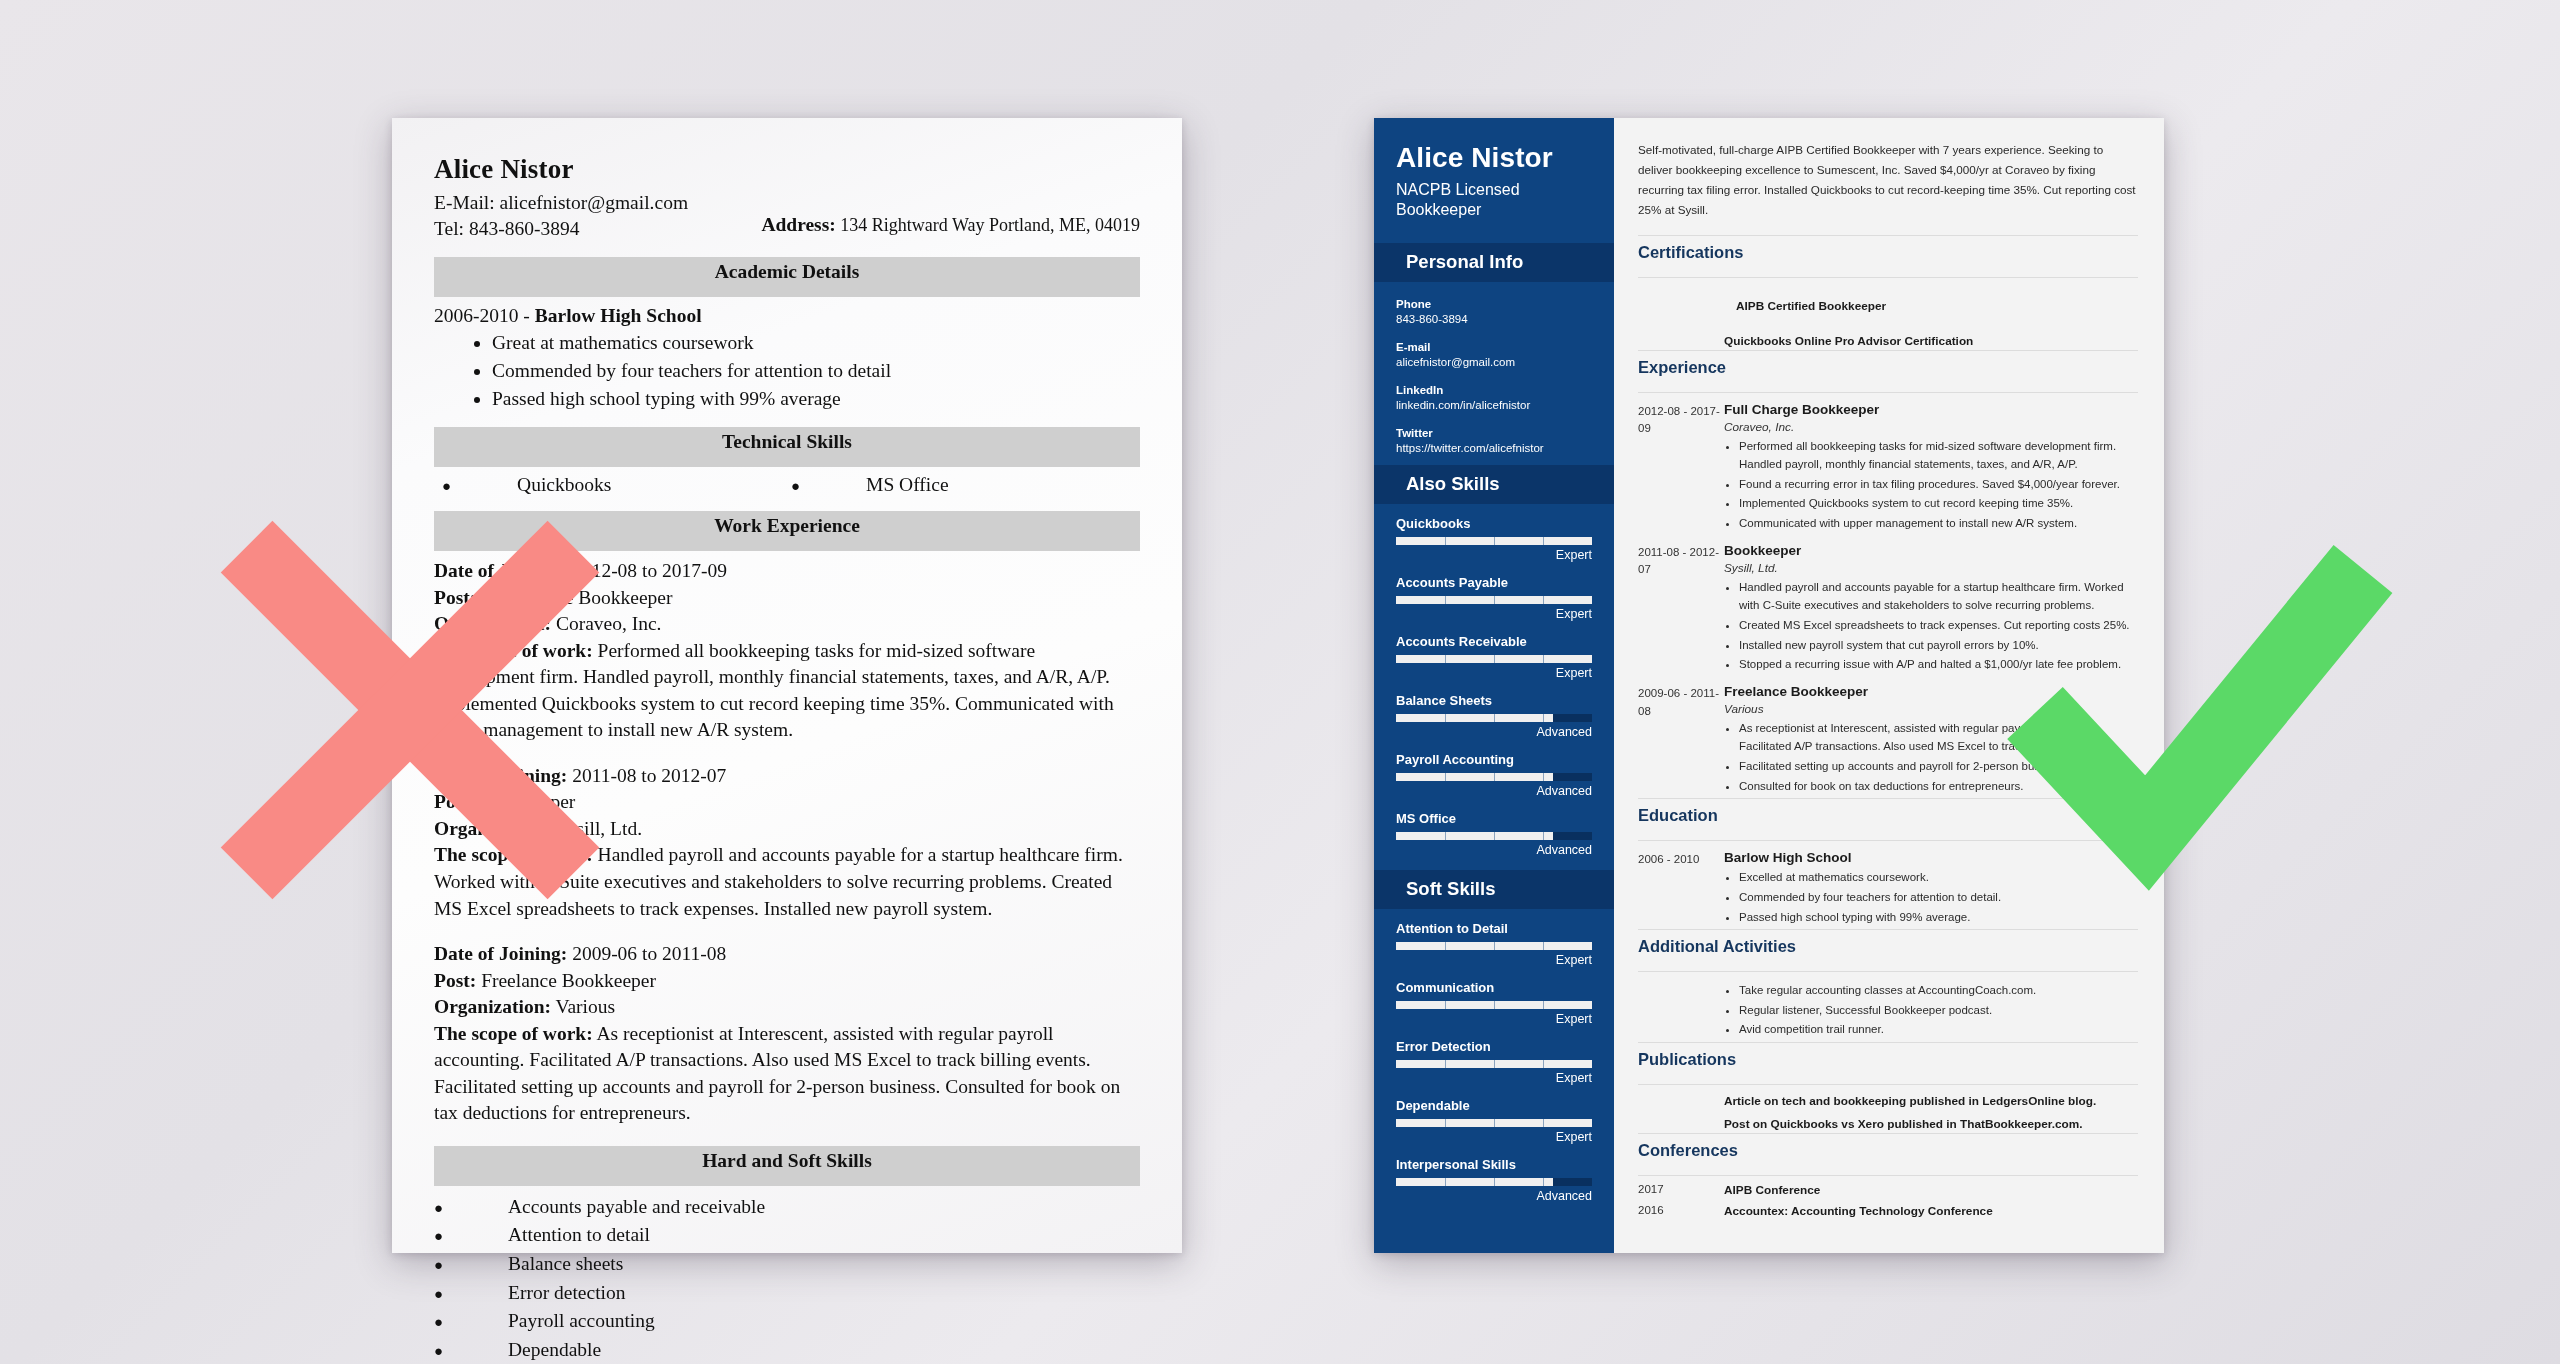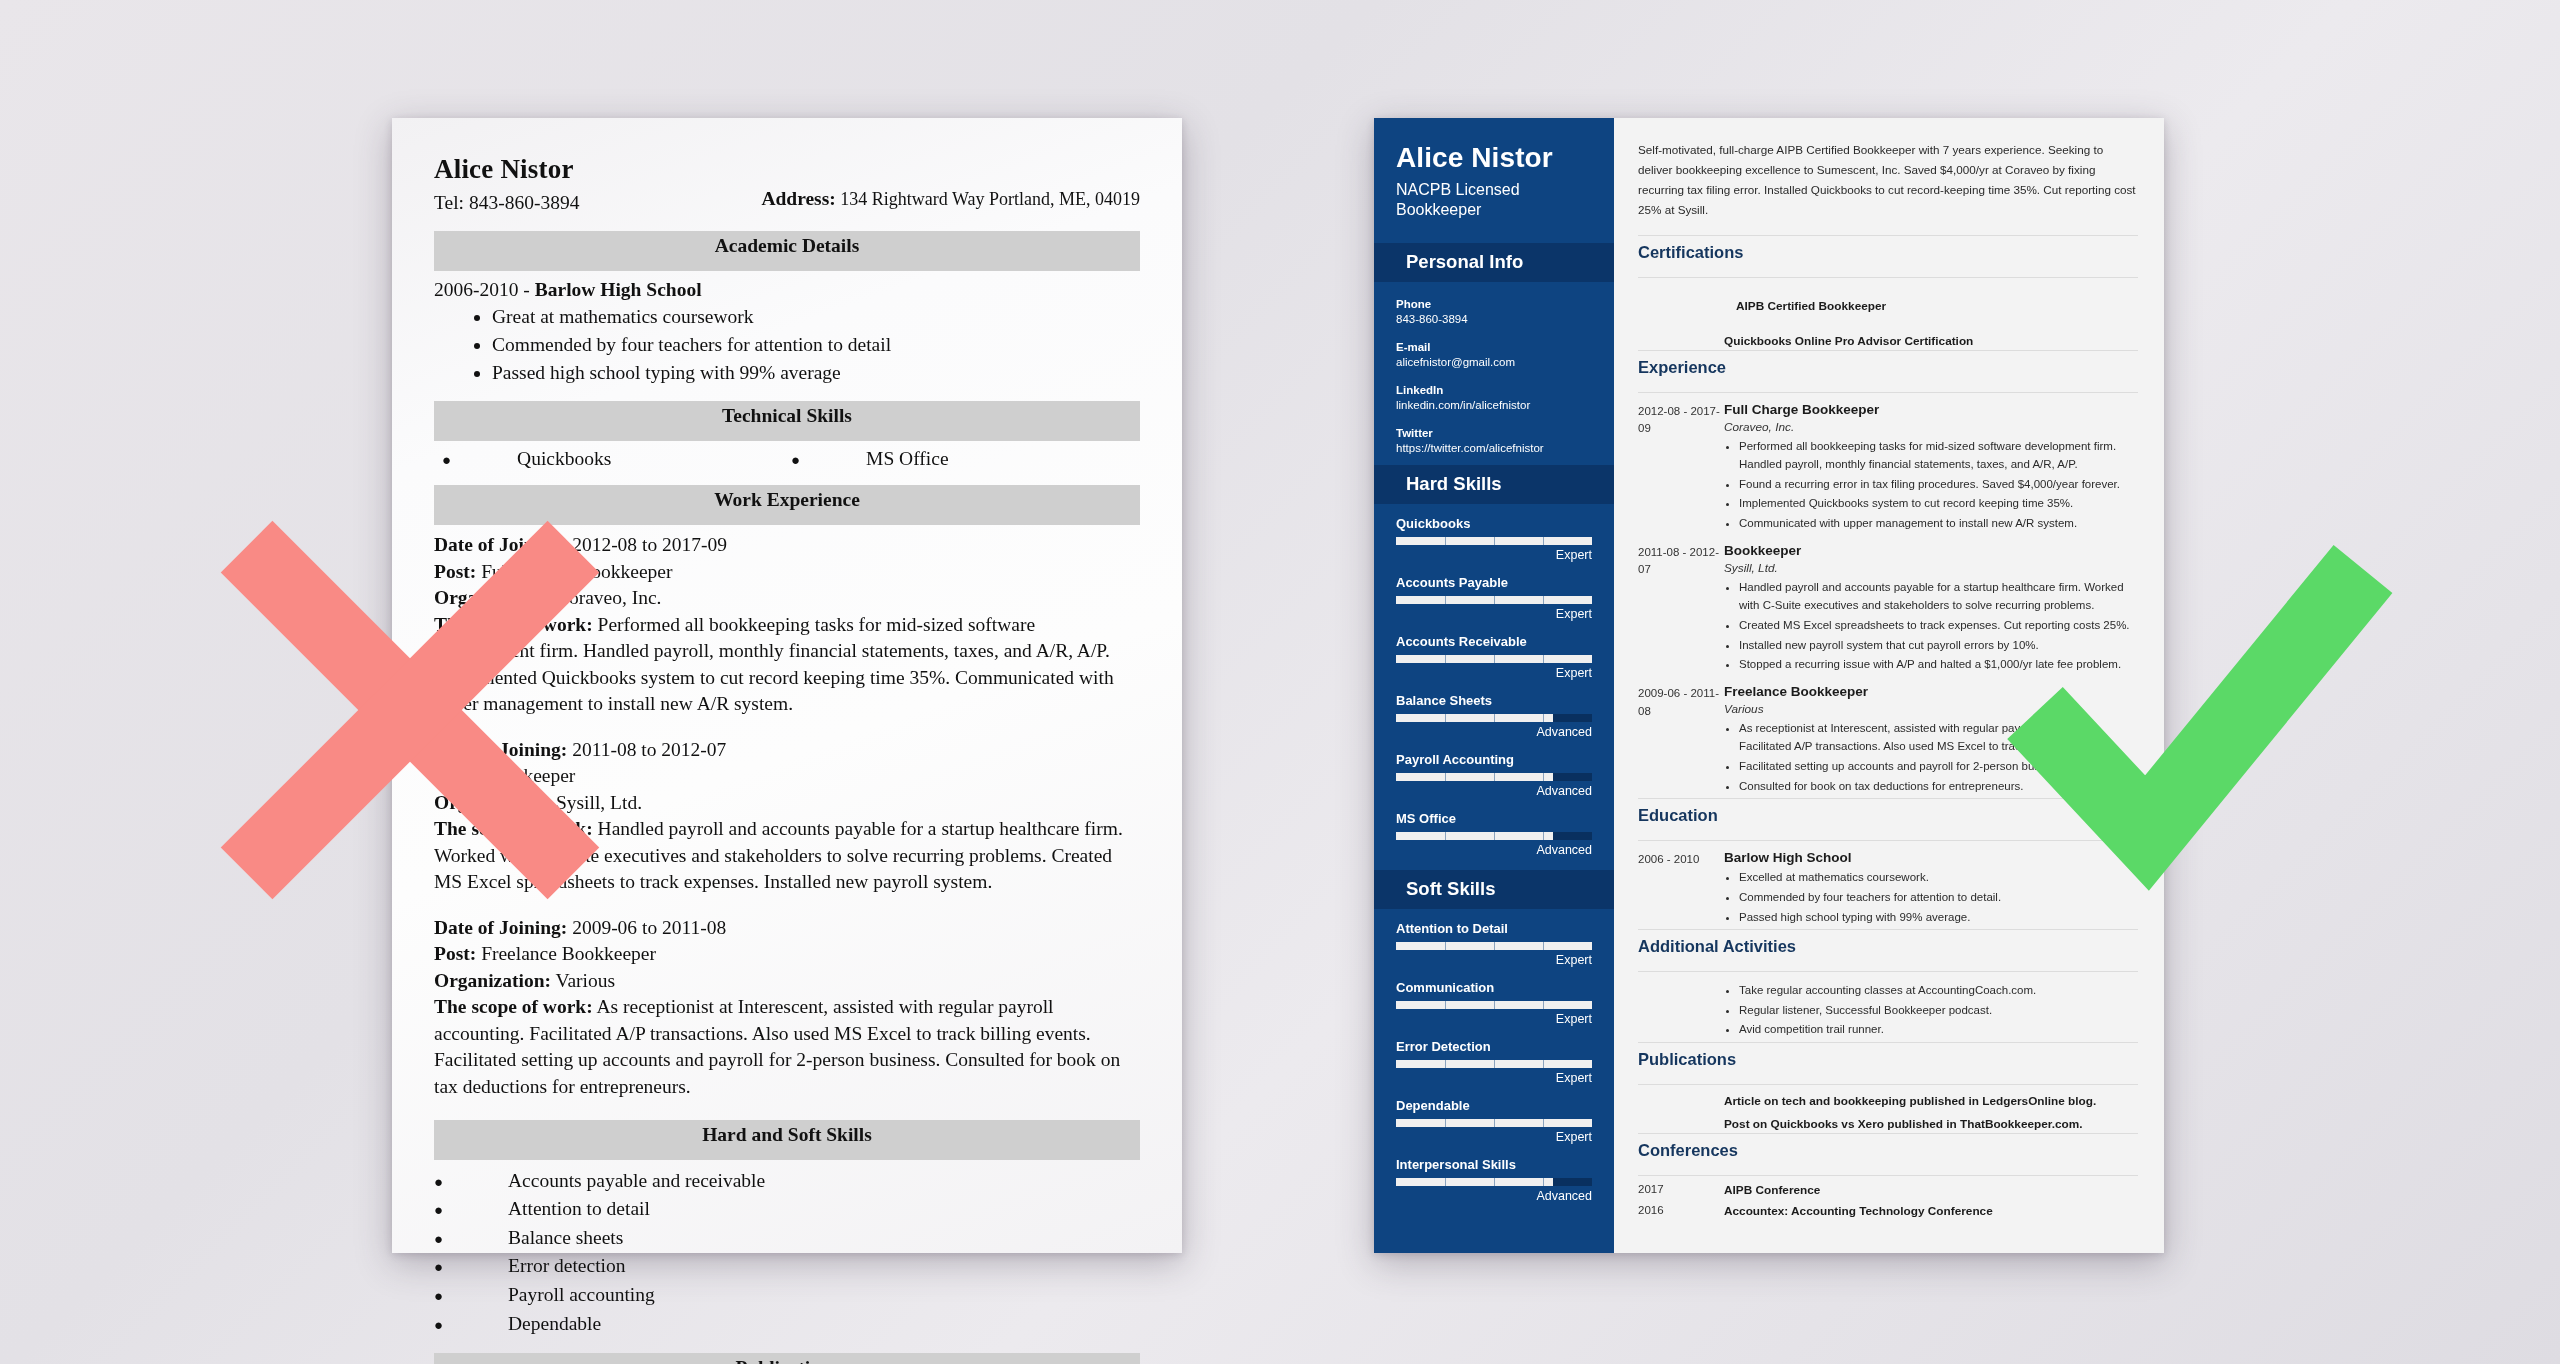--- a/index.html
+++ b/index.html
@@ -97,20 +97,21 @@
   #check-mark{left:1995px;top:505px;width:400px;height:400px;}
 </style>
 </head>
 <body>
 
 <div class="stage">
 
   <div id="bad-resume">
     <div class="nm">Alice Nistor</div>
     <div class="contact">
+      <div>E-Mail: alicefnistor@gmail.com</div>
       <div>Tel: 843-860-3894</div>
     </div>
     <div class="addr-row">
       <div class="addr">
         <b>Address:</b>
         <span>134 Rightward Way Portland, ME, 04019</span>
       </div>
     </div>
 
     <div class="secbar">Academic Details</div>
@@ -203,21 +204,21 @@
   </div>
   <div>
     <div class="pi-lbl">LinkedIn</div>
     <div class="pi-val">linkedin.com/in/alicefnistor</div>
   </div>
   <div>
     <div class="pi-lbl">Twitter</div>
     <div class="pi-val">https://twitter.com/alicefnistor</div>
   </div>
         </div>
-      <div class="sidehead">Hard Skills</div>
+      <div class="sidehead">Also Skills</div>
       <div id="gr-hard">
   <div>
     <div class="skill-name">Quickbooks</div>
     <div class="skill-bar">
       <div class="skill-fill" style="width:100%"></div>
       <span class="tick" style="left:25%"></span>
               <span class="tick" style="left:50%"></span>
               <span class="tick" style="left:75%"></span>
     </div>
     <div class="skill-lvl">Expert</div>

